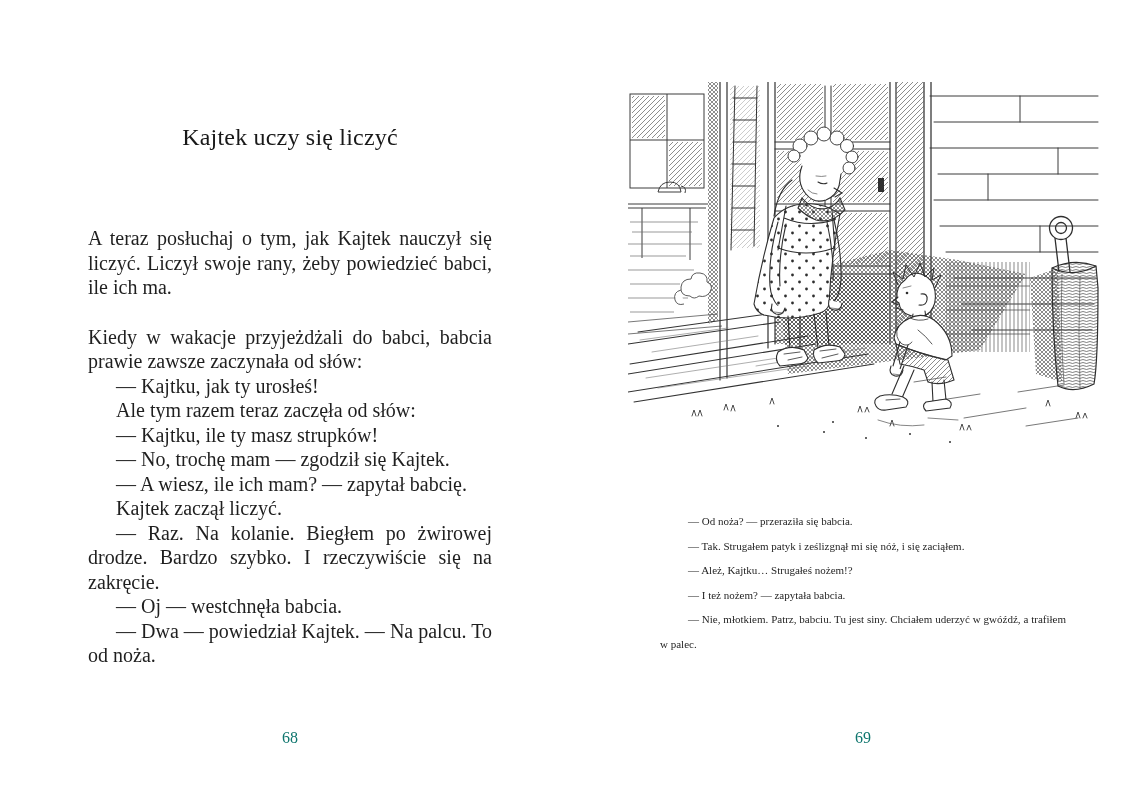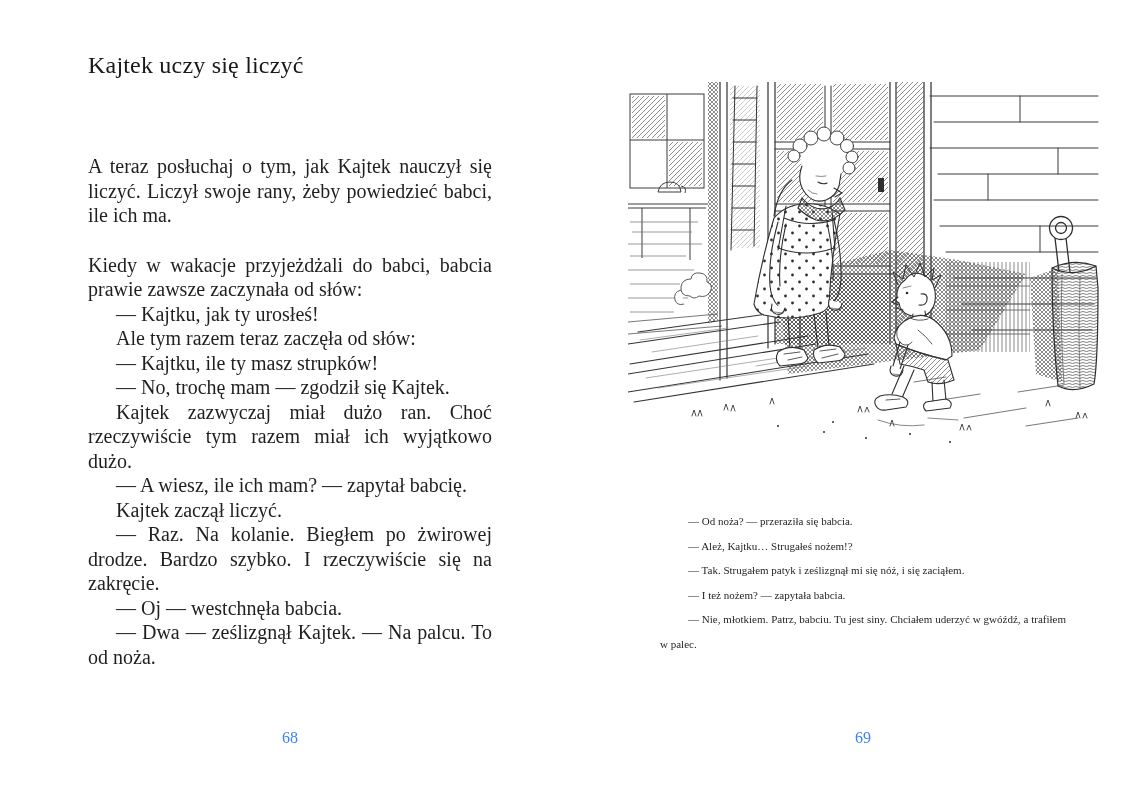--- a/index.html
+++ b/index.html
@@ -2,60 +2,59 @@
 <html><head>
 <meta charset="utf-8">
 <style>
   html,body{margin:0;padding:0;background:#ffffff;}
   .spread{
     position:relative;width:1148px;height:800px;background:#ffffff;
     font-family:"Liberation Serif", serif;color:#1f1f1f;overflow:hidden;
   }
   .left-col{position:absolute;left:88px;top:0;width:404px;}
   .chapter-title{
-    font-size:24px;line-height:34px;text-align:left;
-    margin:48px 0 0 0;font-weight:400;letter-spacing:.2px;color:#181818;
+    font-size:24px;line-height:34px;text-align:center;
+    margin:120px 0 0 0;font-weight:400;letter-spacing:.2px;color:#181818;
   }
   .text-block{margin-top:72px;font-size:20px;line-height:24.5px;}
   .right-text{
     position:absolute;left:660px;top:509px;width:406px;
     font-size:11px;line-height:24.5px;
   }
   .para{margin:0;text-align:justify;text-indent:28px;hyphens:manual;-webkit-hyphens:manual;}
   .flush{text-indent:0;}
   .gap{margin-top:25px;}
   .pagenum{
     position:absolute;top:726px;font-size:16px;line-height:24px;
-    text-align:center;color:#3b82f6;
+    text-align:center;color:#0f766e;
   }
   .pn-left{left:88px;width:404px;}
   .pn-right{left:660px;width:406px;}
   .illustration{position:absolute;left:628px;top:82px;width:472px;height:385px;}
   .illustration svg{display:block;width:100%;height:100%;}
 </style>
 </head>
 <body>
 
 <div class="spread">
 
   <div class="left-col">
     <div class="chapter-title">Kajtek uczy się liczyć</div>
     <div class="text-block">
       <p class="para flush">A teraz posłuchaj o tym, jak Kajtek nauczył się liczyć. Liczył swoje rany, żeby powiedzieć babci, ile ich ma.</p>
       <p class="para flush gap">Kiedy w wakacje przyjeżdżali do babci, babcia prawie zawsze zaczynała od słów:</p>
       <p class="para">— Kajtku, jak ty urosłeś!</p>
       <p class="para">Ale tym razem teraz zaczęła od słów:</p>
       <p class="para">— Kajtku, ile ty masz strupków!</p>
       <p class="para">— No, trochę mam — zgodził się Kajtek.</p>
-      <p class="para">Kajtek zazwyczaj miał dużo ran. Choć rzeczywiście tym razem miał ich wyjątkowo dużo.</p>
       <p class="para">— A wiesz, ile ich mam? — zapytał babcię.</p>
       <p class="para">Kajtek zaczął liczyć.</p>
       <p class="para">— Raz. Na kolanie. Biegłem po żwirowej drodze. Bardzo szybko. I rzeczywiście się na zakręcie.</p>
       <p class="para">— Oj — westchnęła babcia.</p>
-      <p class="para">— Dwa — ześlizgnął Kajtek. — Na palcu. To od noża.</p>
+      <p class="para">— Dwa — powiedział Kajtek. — Na palcu. To od noża.</p>
     </div>
   </div>
   <div class="pagenum pn-left">68</div>
 
   <div class="illustration" title="Czarno-biały rysunek piórkiem: babcia w sukience w kropki pochyla się na schodkach ganku nad małym chłopcem; za nimi otwarte drzwi domu, obok kosz i łopata">
     <svg viewBox="0 0 472 385" xmlns="http://www.w3.org/2000/svg">
       <defs>
         <pattern id="hA" patternUnits="userSpaceOnUse" width="5" height="5">
           <path d="M0 5 L5 0" stroke="#5b5b5b" stroke-width="0.7"></path>
         </pattern>
@@ -198,20 +197,20 @@
         <path d="M252 314 q-8 4 -4 10 q3 5 10 4 l20 -3 q5 -6 -3 -10 q-12 -4 -23 -1 z" fill="#fff"></path>
         <path d="M298 320 l20 -3 q8 3 4 9 l-24 3 q-5 -5 0 -9 z" fill="#fff"></path>
         <path d="M258 318 l14 -1" stroke-width="0.8"></path>
         <path d="M250 338 q22 8 46 5 M300 336 l30 2" stroke="#666" stroke-width="0.8"></path>
       </g>
     </svg>
   </div>
 
   <div class="right-text">
     <p class="para">— Od noża? — przeraziła się babcia.</p>
+    <p class="para">— Tak. Strugałem patyk i ześlizgnął mi się nóż, i się zaciąłem.</p>
     <p class="para">— Ależ, Kajtku… Strugałeś nożem!?</p>
-    <p class="para">— Tak. Strugałem patyk i ześlizgnął mi się nóż, i się zaciąłem.</p>
     <p class="para">— I też nożem? — zapytała babcia.</p>
     <p class="para">— Nie, młotkiem. Patrz, babciu. Tu jest siny. Chcia­łem uderzyć w gwóźdź, a trafiłem w palec.</p>
   </div>
   <div class="pagenum pn-right">69</div>
 
 </div>
 
 </body></html>

